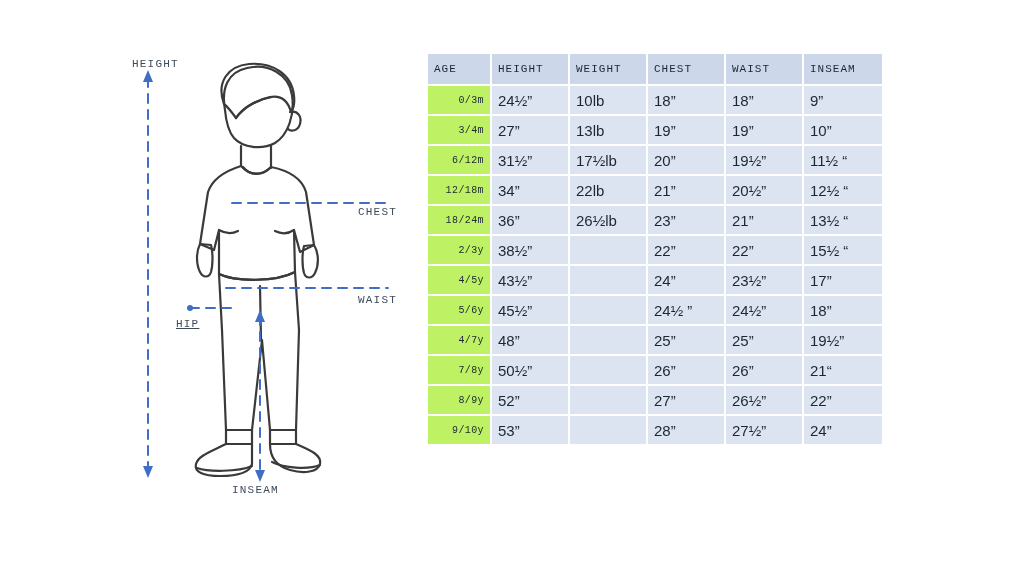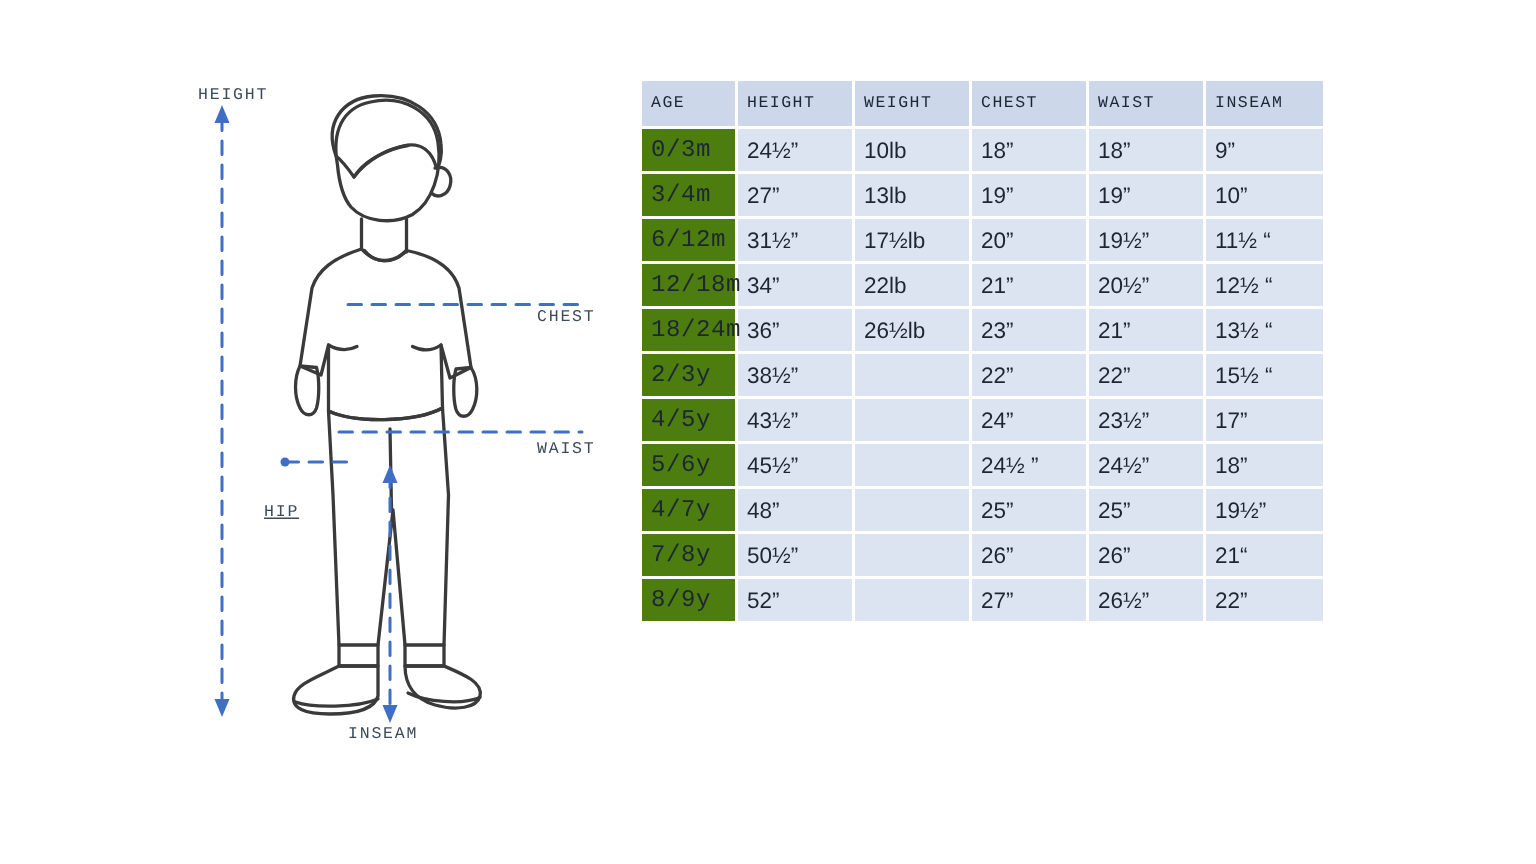--- a/index.html
+++ b/index.html
@@ -30,21 +30,21 @@
     position: absolute;
     font-family: "Liberation Mono", monospace;
     font-size: 11px;
     letter-spacing: 1.2px;
     color: #3c4a5a;
     white-space: nowrap;
   }
   #label-height { left: 132px; top: 58px; }
   #label-chest  { left: 358px; top: 206px; }
   #label-waist  { left: 358px; top: 294px; }
-  #label-hip    { left: 176px; top: 336px; text-decoration: underline; }
+  #label-hip    { left: 176px; top: 318px; text-decoration: underline; }
   #label-inseam { left: 232px; top: 484px; }
 
   
   #size-table-wrap {
     position: absolute;
     left: 426px; top: 52px;
     width: 456px;
   }
   table#size-table {
     border-collapse: collapse;
@@ -71,23 +71,24 @@
   table#size-table thead th {
     font-family: "Liberation Mono", monospace;
     font-size: 11px;
     letter-spacing: 1px;
     background: #ccd7ea;
     height: 32px;
     text-transform: uppercase;
   }
   table#size-table td.col-age {
     font-family: "Liberation Mono", monospace;
-    font-size: 16px;
+    font-size: 10px;
     letter-spacing: 0.4px;
-    background: #4d7c0f;
+    background: #bef264;
+    text-align: right;
   }
   table#size-table td.val {
     font-family: "Liberation Sans", sans-serif;
     font-size: 15px;
   }
 </style>
 </head>
 <body>
 
 <div id="root">
@@ -254,17 +255,25 @@
             <td class="val">21“</td>
           </tr>
           <tr>
             <td class="col-age">8/9y</td>
             <td class="val">52”</td>
             <td class="val"></td>
             <td class="val">27”</td>
             <td class="val">26½”</td>
             <td class="val">22”</td>
           </tr>
+          <tr>
+            <td class="col-age">9/10y</td>
+            <td class="val">53”</td>
+            <td class="val"></td>
+            <td class="val">28”</td>
+            <td class="val">27½”</td>
+            <td class="val">24”</td>
+          </tr>
         </tbody>
     </table>
   </div>
 
 </div>
 
 </body></html>

